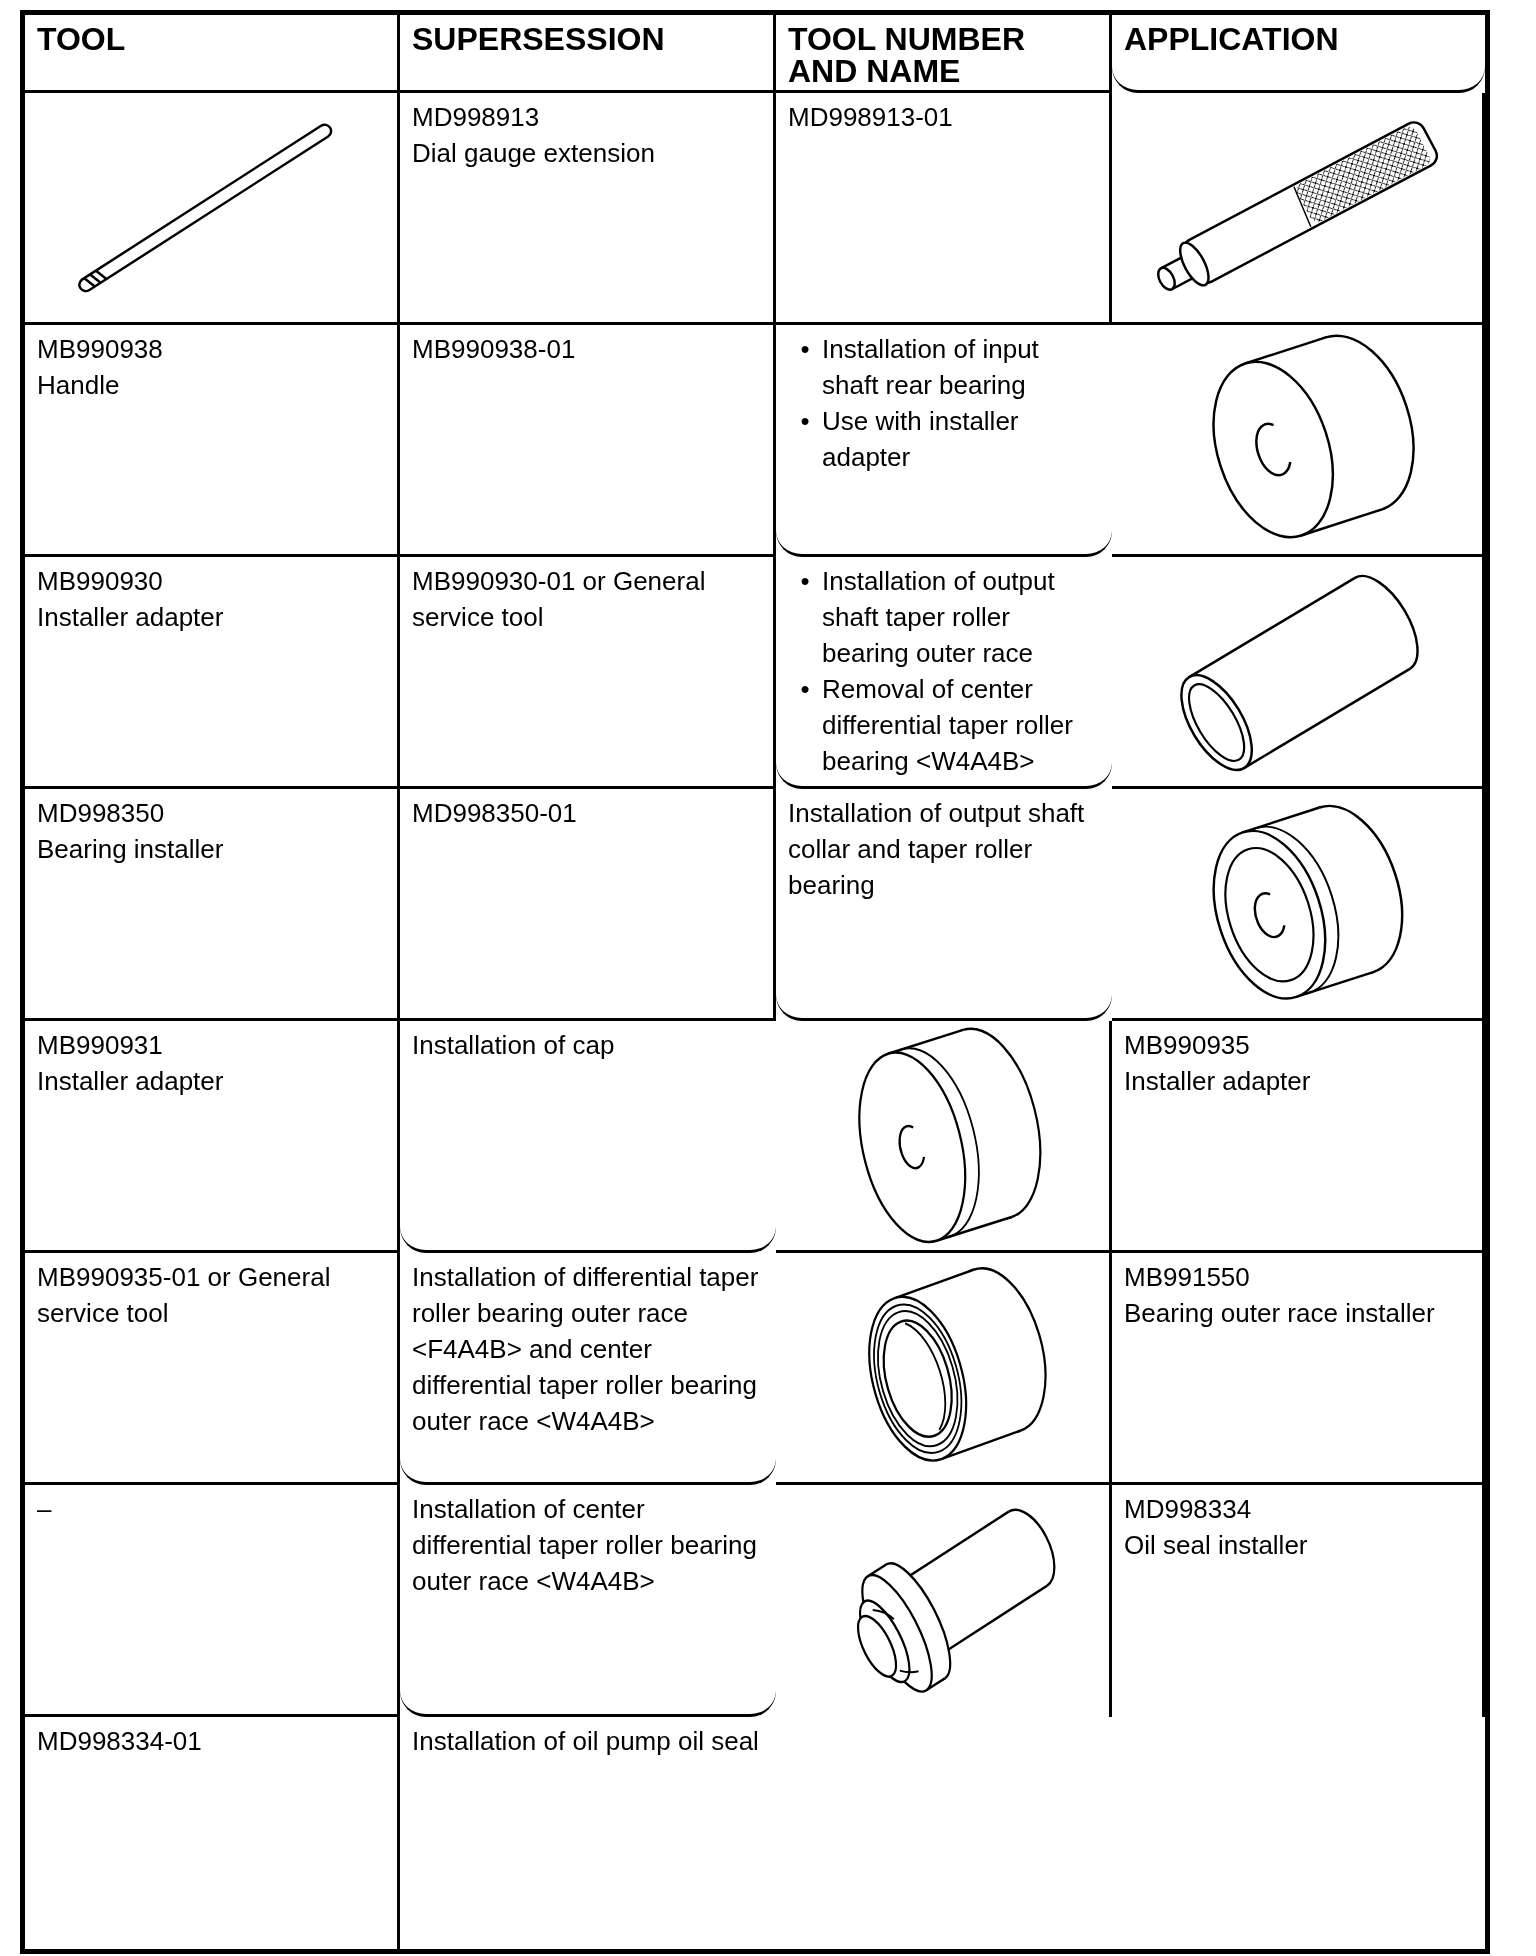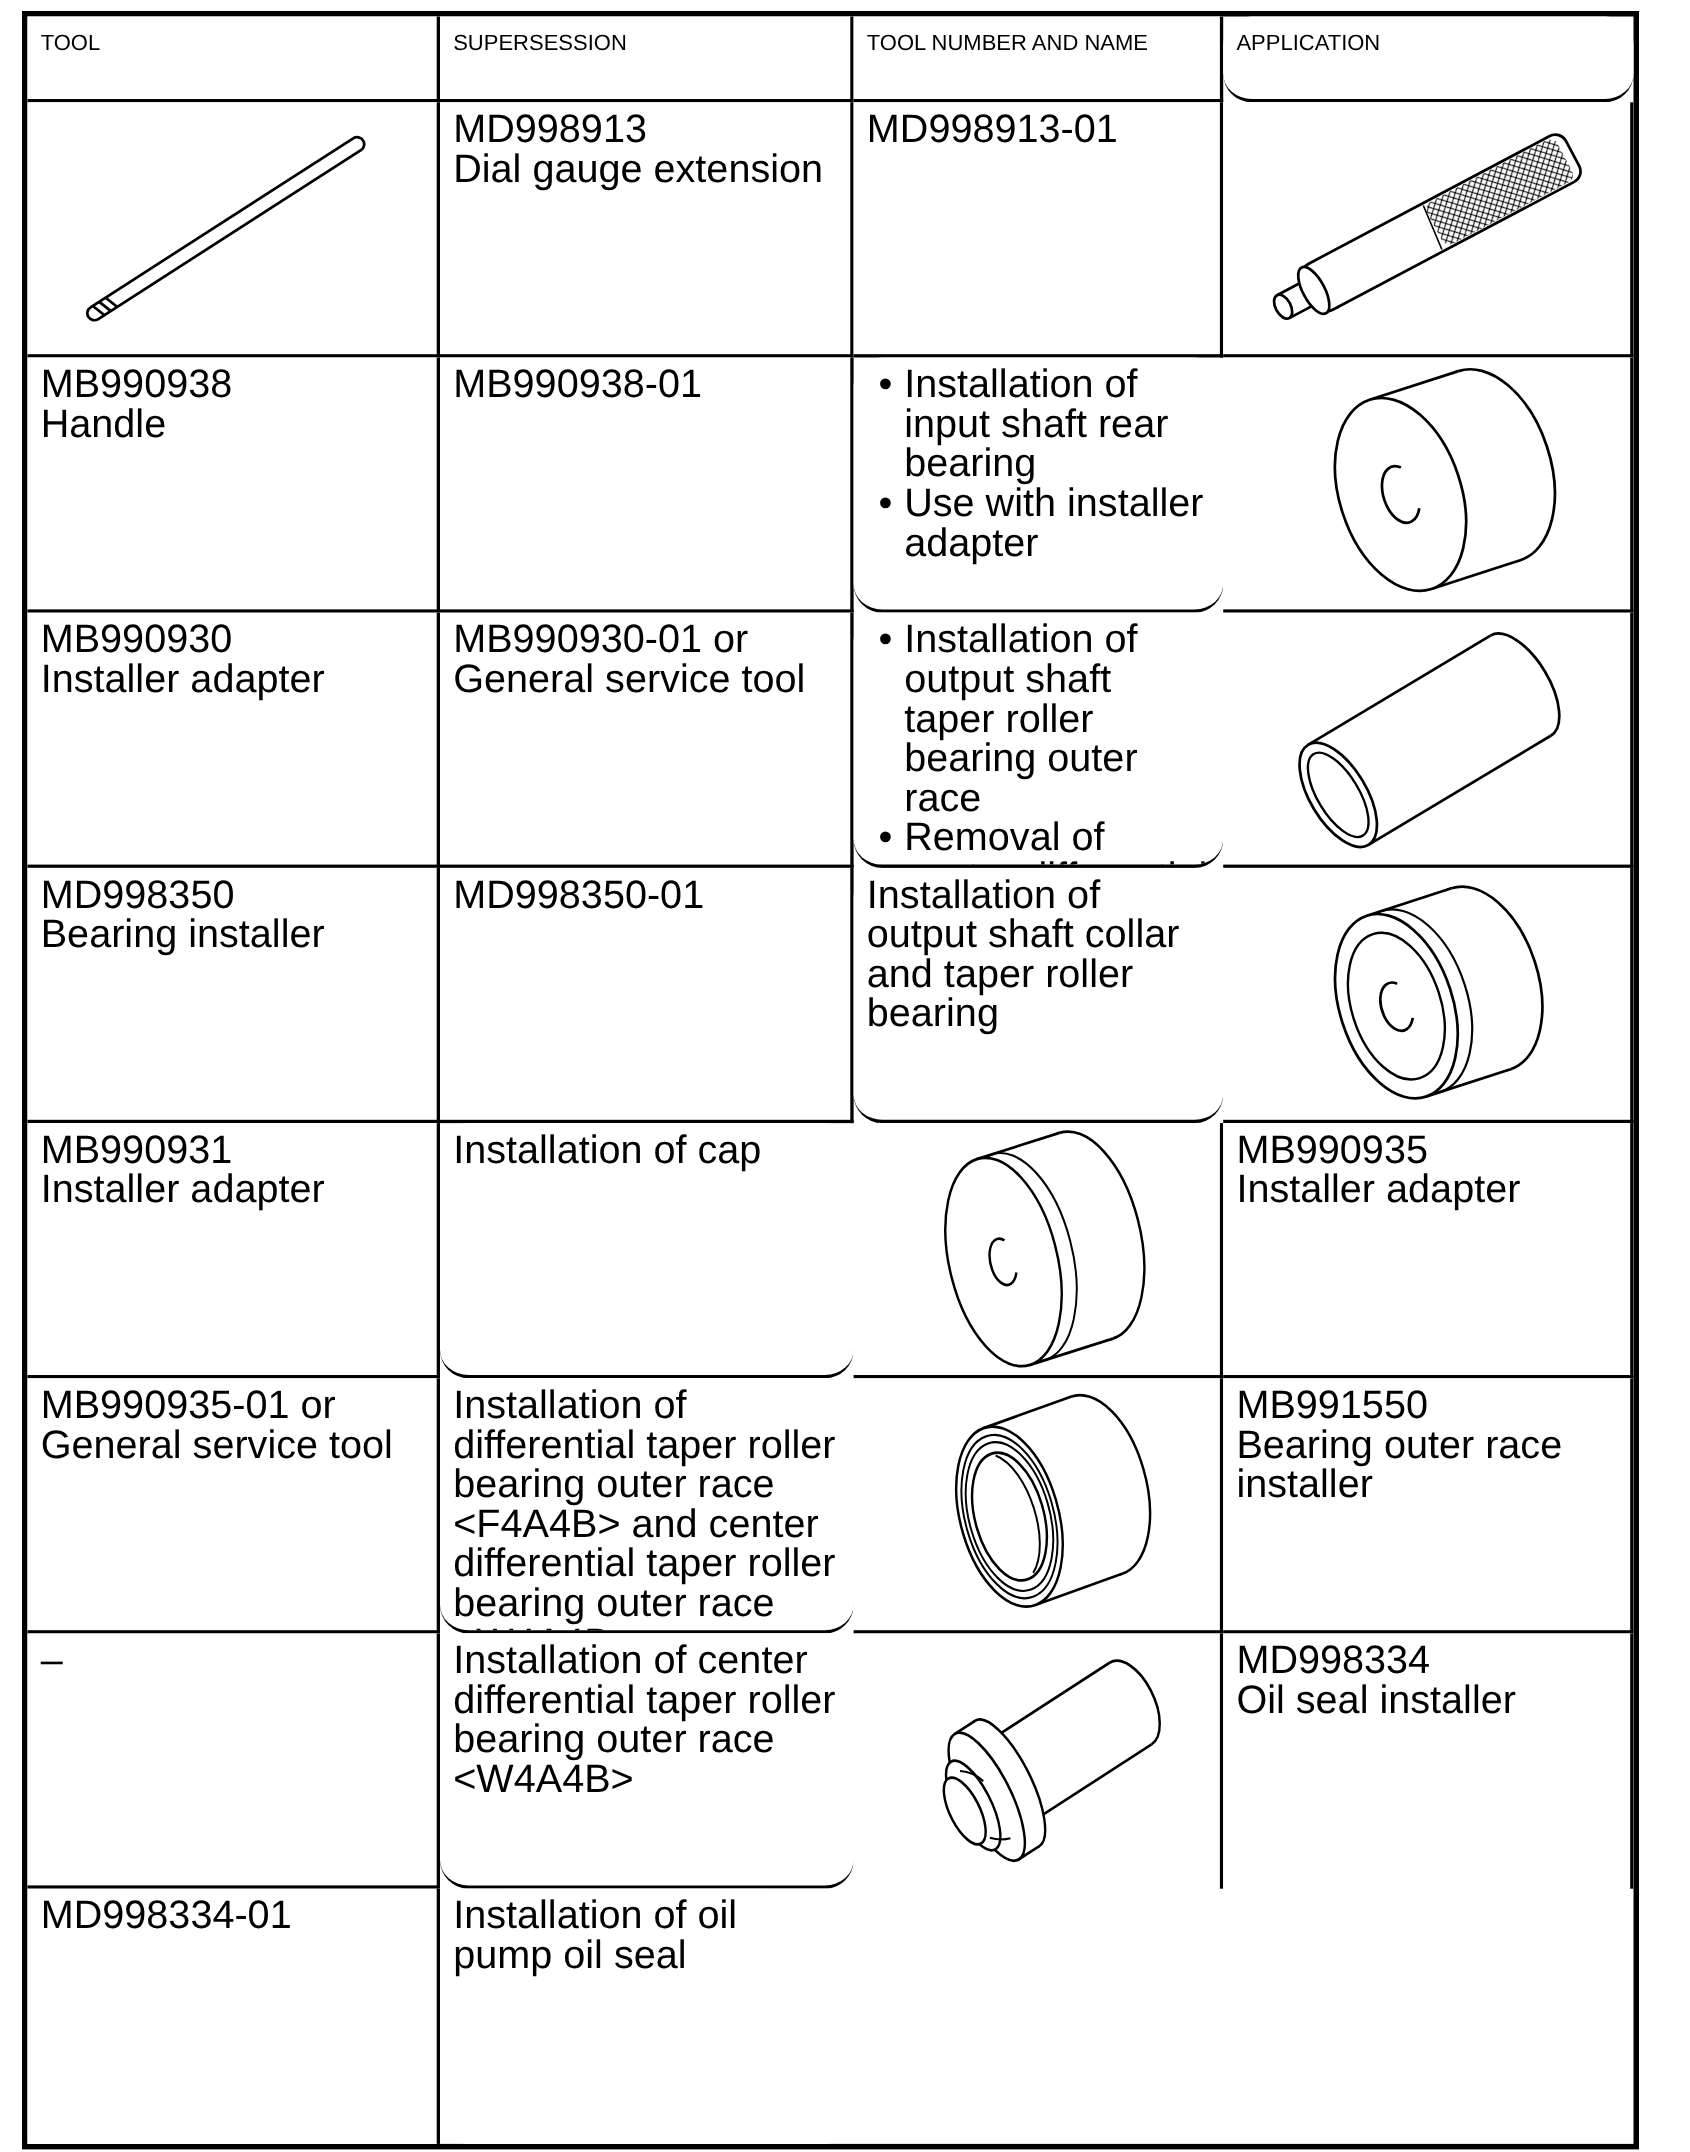--- a/index.html
+++ b/index.html
@@ -11,27 +11,27 @@
   .tools-table {
     position:absolute; left:20px; top:10px;
     display:grid;
     grid-template-columns:375px 376px 336px 373px;
     grid-template-rows:78px repeat(8, 232px);
     border:5px solid #000; background:#fff;
   }
   .cell {
     border-right:3px solid #000; border-bottom:3px solid #000;
     padding:6px 10px 4px 12px;
-    font-size:36px; line-height:36px;
+    font-size:26px; line-height:36px;
     overflow:hidden; position:relative; box-sizing:border-box;
     background:#fff;
   }
   .cell.c4 { border-right:none;border-radius:26px; }
   .cell.lastrow { border-bottom:none; }
-  .cell.th { font-weight:normal; font-size:20px; line-height:32px; padding-top:8px; }
+  .cell.th { font-weight:bold; font-size:32px; line-height:32px; padding-top:8px; }
   .cell.toolcell { padding:0; }
   .drawing { position:absolute; left:0; top:0; width:100%; height:100%; display:block; }
   .bullet-item { display:flex; align-items:flex-start; }
   .bullet-glyph { flex:0 0 34px; width:34px; text-align:center; }
   .bullet-text { flex:1; }
 </style>
 </head>
 <body>
 
 <div class="tools-table">

